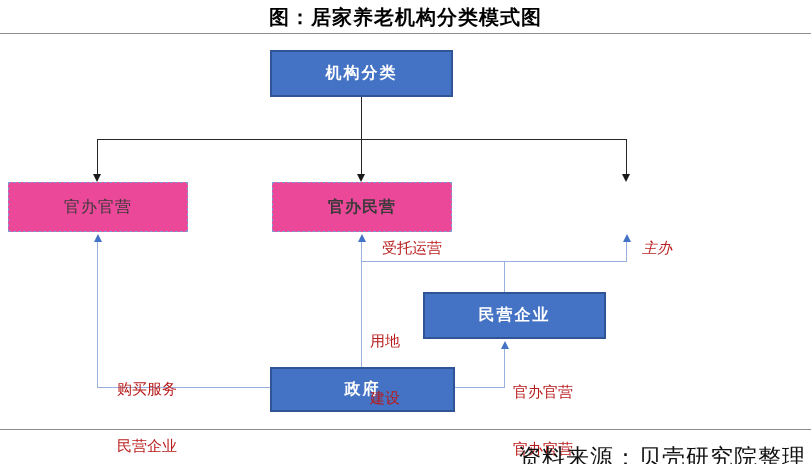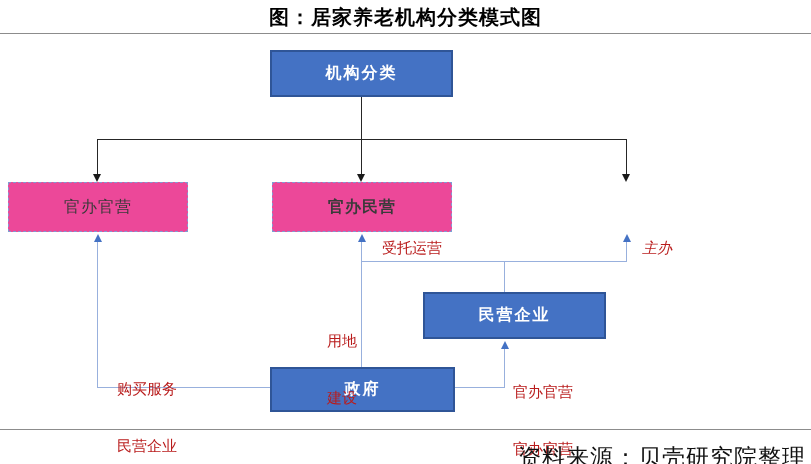--- a/index.html
+++ b/index.html
@@ -36,21 +36,21 @@
     position:absolute;width:0;height:0;
     border-left:4px solid transparent;border-right:4px solid transparent;
     border-top:8px solid #1a1a1a;
   }
   .arrow-up{
     position:absolute;width:0;height:0;
     border-left:4px solid transparent;border-right:4px solid transparent;
     border-bottom:8px solid #4472c4;
   }
   .lbl{position:absolute;font-size:15px;line-height:19px;color:#b91c1c;white-space:pre;}
-  .lbl.right{text-align:right;}
+  .lbl.right{text-align:right;margin-left:43px;}
 </style>
 </head>
 <body>
 
 <div class="stage">
 
   <div class="title">图：居家养老机构分类模式图</div>
   <div class="hrule rule-top"></div>
 
   <div class="solid-box" style="left:270px;top:50px;width:183px;height:47px;">

